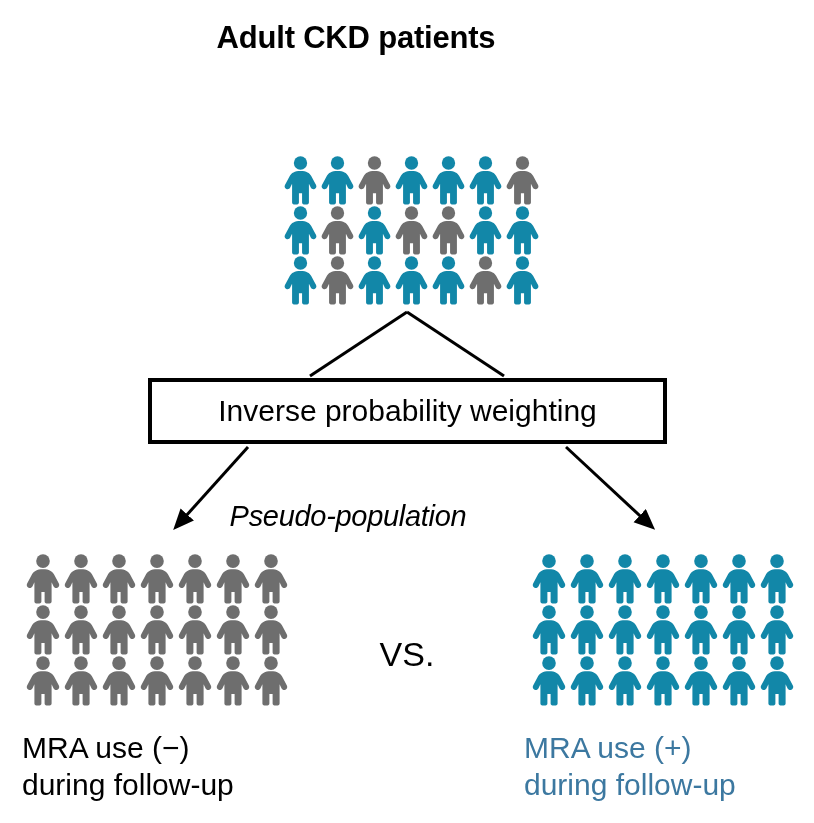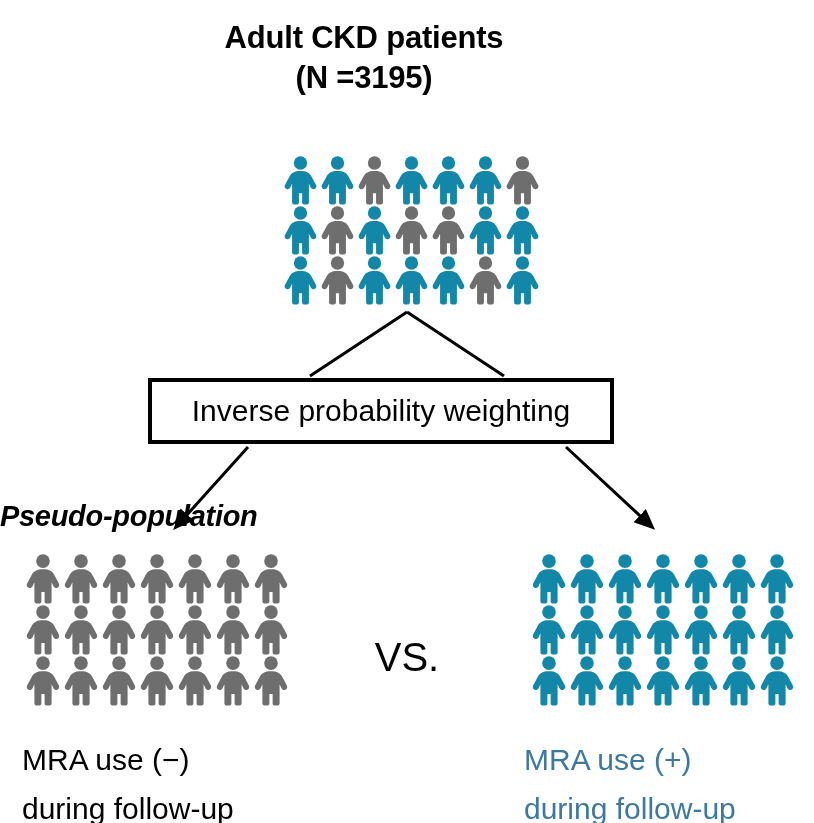--- a/index.html
+++ b/index.html
@@ -12,21 +12,21 @@
     height: 823px;
     position: relative;
     font-family: "Liberation Sans", sans-serif;
     color: #000000;
     overflow: hidden;
   }
 
   
   #title-block {
     position: absolute;
-    left: 12px;
+    left: 4px;
     top: 18px;
     width: 704px;
     text-align: center;
     font-weight: bold;
     font-size: 31px;
     line-height: 1.30;
     letter-spacing: -0.2px;
   }
   #title-block .tline { display: block; }
 
@@ -70,21 +70,21 @@
     width: 814px;
     height: 823px;
     pointer-events: none;
   }
 
   
   #ipw-box {
     position: absolute;
     left: 148px;
     top: 378px;
-    width: 466px;
+    width: 519px;
     height: 66px;
     border: 4px solid #000000;
     background: #ffffff;
     box-sizing: border-box;
     display: flex;
     align-items: center;
     justify-content: center;
   }
   #ipw-box .ipw-label {
     font-size: 30px;
@@ -92,64 +92,64 @@
     color: #000000;
     white-space: nowrap;
   }
 
   
   #pseudo-population {
     position: absolute;
     left: 0;
     top: 500px;
     width: 696px;
+    text-align: center;
     font-size: 29px;
-    font-weight: bold;
+    font-weight: normal;
     font-style: italic;
     letter-spacing: -0.3px;
   }
 
   
   #vs-label {
     position: absolute;
     left: 347px;
     top: 637px;
     width: 120px;
     text-align: center;
-    font-size: 40px;
+    font-size: 34px;
     line-height: 1;
     color: #000000;
   }
 
   
   .caption {
     position: absolute;
     font-size: 30px;
     line-height: 1.22;
     white-space: nowrap;
   }
-  .caption .cline { display: block; margin-top: 12px; }
+  .caption .cline { display: block; }
 
   #caption-left {
     left: 22px;
     top: 730px;
     color: #000000;
   }
   #caption-right {
     left: 524px;
     top: 730px;
     color: #3C78A0;
   }
 </style>
 </head>
 <body>
 
 <div id="title-block">
   <span class="tline">Adult CKD patients</span>
-  <span class="tline">(N =3195)</span>
 </div>
 
 <div id="grid-top" class="people-grid">
     <div class="people-row">
       <svg class="person" viewBox="0 0 40 54">
         <circle cx="20" cy="8.6" r="7.2" fill="#1287A8"></circle>
         <path d="M20,17.2 C13.4,17.2 10.2,19.4 8.4,22.6 L3.2,32.4 C2.3,34.2 3.0,36.0 4.7,36.7 C6.4,37.4 8.1,36.7 8.9,35.1 L10.9,31.0 L10.9,51.4 C10.9,52.6 11.7,53.4 12.9,53.4 L16.3,53.4 C17.5,53.4 18.3,52.6 18.3,51.4 L18.3,41.4 L21.7,41.4 L21.7,51.4 C21.7,52.6 22.5,53.4 23.7,53.4 L27.1,53.4 C28.3,53.4 29.1,52.6 29.1,51.4 L29.1,31.0 L31.1,35.1 C31.9,36.7 33.6,37.4 35.3,36.7 C37.0,36.0 37.7,34.2 36.8,32.4 L31.6,22.6 C29.8,19.4 26.6,17.2 20,17.2 Z" fill="#1287A8"></path>
       </svg>
       <svg class="person" viewBox="0 0 40 54">
         <circle cx="20" cy="8.6" r="7.2" fill="#1287A8"></circle>

